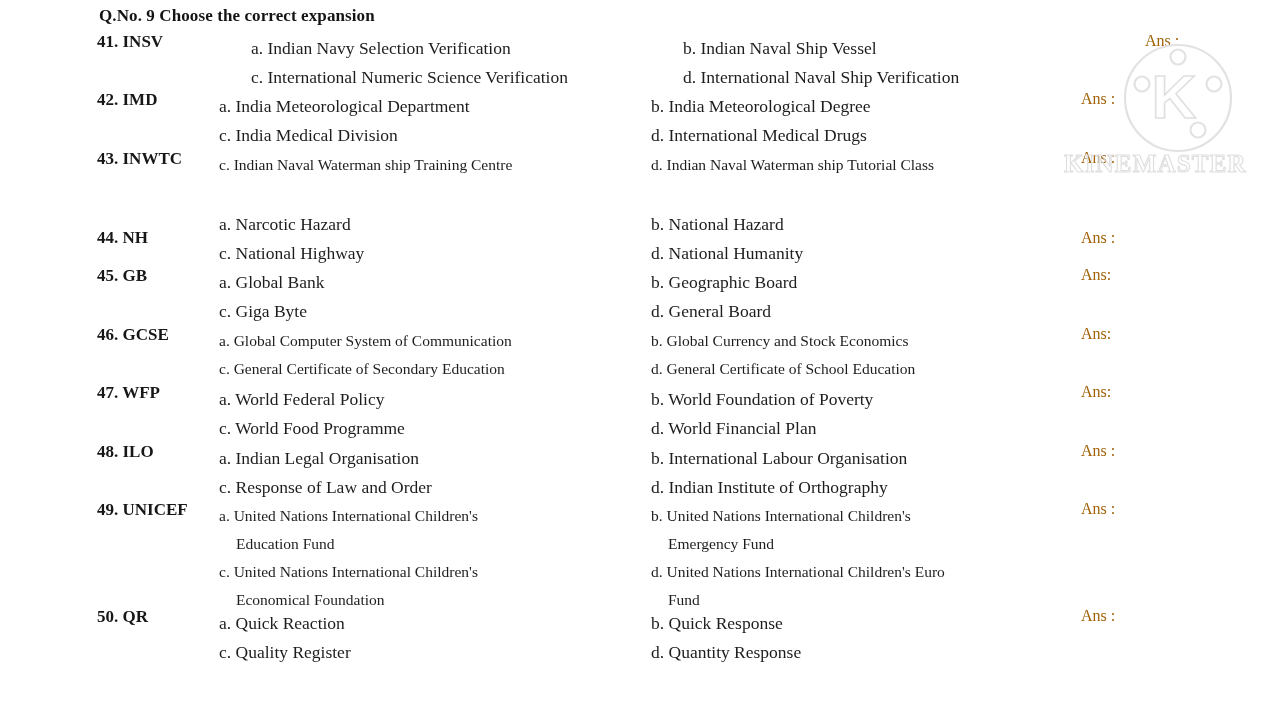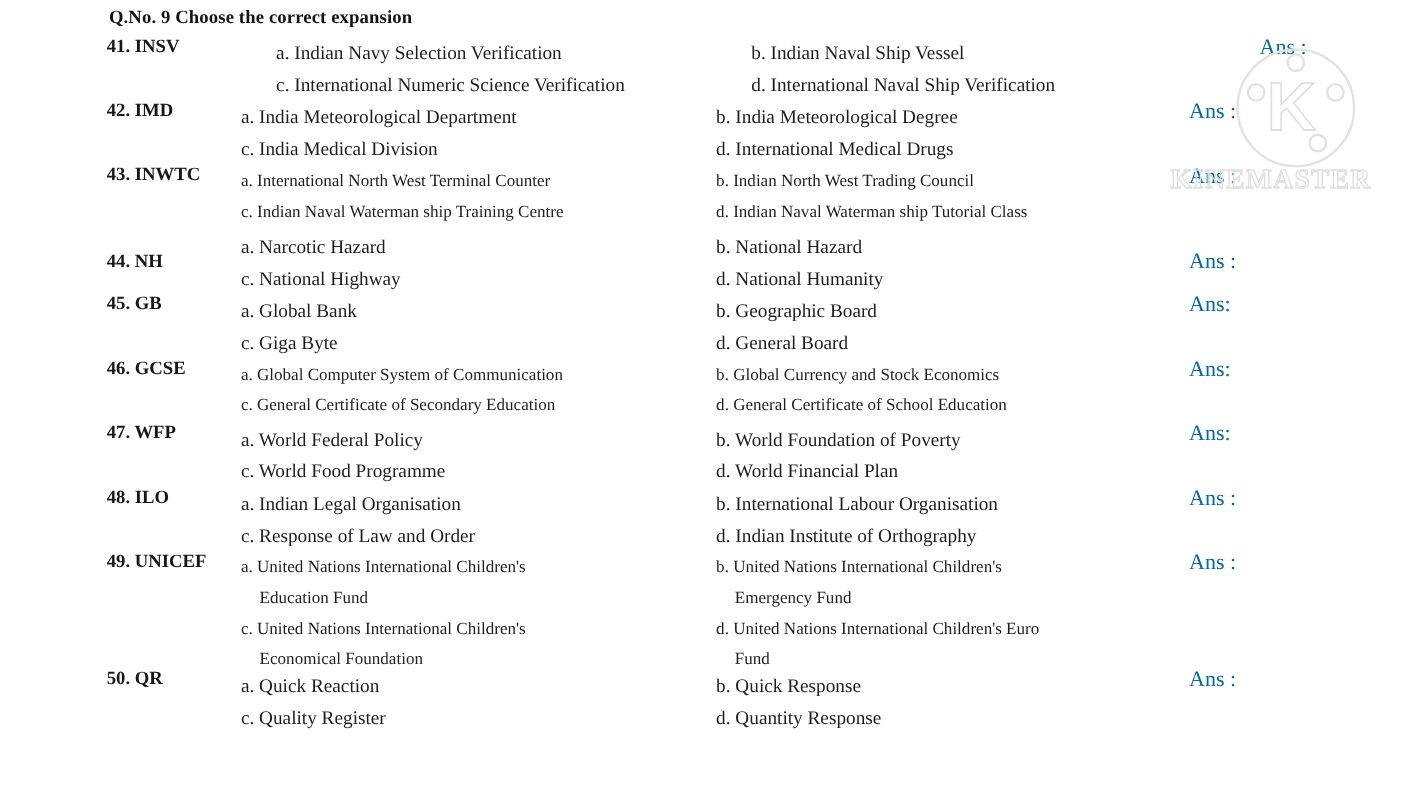--- a/index.html
+++ b/index.html
@@ -90,22 +90,22 @@
   
   .sm .opt { font-size: 15.5px; line-height: 28px; }
 
   .opt .cont {
     display: block;
     padding-left: 17px;
   }
 
   .q-ans {
     flex: 1 1 auto;
-    font-size: 20px;
-    color: #0369a1;
+    font-size: 16px;
+    color: #a16207;
     display: flex;
     align-items: center;
     padding-left: 2px;
     white-space: nowrap;
   }
 
   
   .wm {
     position: absolute;
     pointer-events: none;
@@ -163,24 +163,20 @@
             <div class="opt opt-left"><span>c. India Medical Division</span></div>
             <div class="opt opt-right"><span>d. International Medical Drugs</span></div>
           </div>
         </div>
         <div class="q-ans">Ans :</div>
       </div>
       <div class="qrow sm" style="position: absolute; top: 119px;">
         <div class="q-label">43. INWTC</div>
         <div class="q-options">
           <div class="opt-pair">
-            <div class="opt opt-left"><span>a. International North West Terminal Counter</span></div>
-            <div class="opt opt-right"><span>b. Indian North West Trading Council</span></div>
-          </div>
-          <div class="opt-pair">
             <div class="opt opt-left"><span>c. Indian Naval Waterman ship Training Centre</span></div>
             <div class="opt opt-right"><span>d. Indian Naval Waterman ship Tutorial Class</span></div>
           </div>
         </div>
         <div class="q-ans">Ans :</div>
       </div>
       <div class="qrow" style="position: absolute; top: 178px; align-items: center;">
         <div class="q-label">44. NH</div>
         <div class="q-options">
           <div class="opt-pair">

